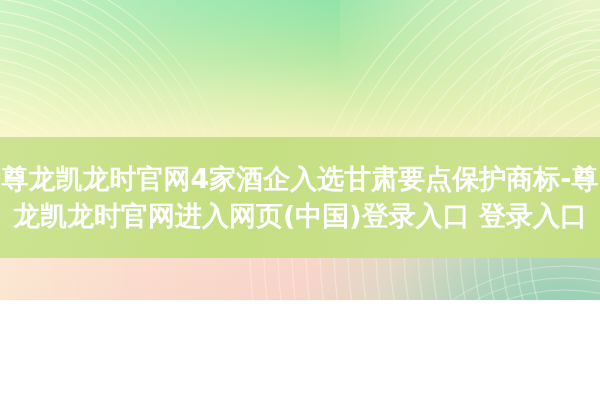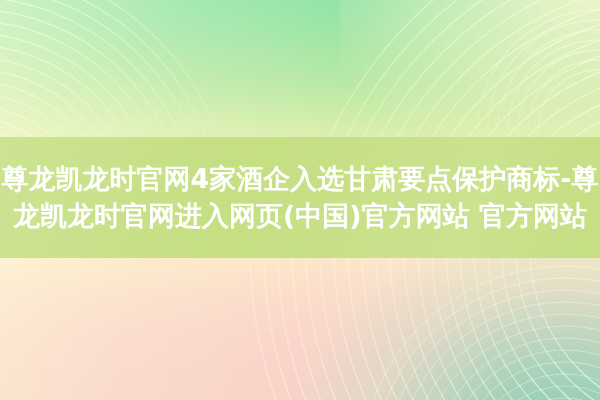--- a/index.html
+++ b/index.html
@@ -8,21 +8,21 @@
     padding: 0;
     background: #ffffff;
   }
   body {
     font-family: "Liberation Sans", "DejaVu Sans", sans-serif;
   }
 
   #banner {
     position: relative;
     width: 600px;
-    height: 400px;
+    height: 300px;
     overflow: hidden;
     background: #eef3c9;
   }
 
   
   .bg-base {
     position: absolute;
     inset: 0;
     background: linear-gradient(
         180deg,
@@ -240,16 +240,16 @@
       <circle cx="565" cy="470" r="156"></circle>
       <circle cx="565" cy="470" r="168"></circle>
       <circle cx="565" cy="470" r="180"></circle>
       <circle cx="565" cy="470" r="192"></circle>
       <circle cx="565" cy="470" r="204"></circle>
     </g>
   </svg>
 
   <div id="text-band">
     <div class="band-line">尊龙凯龙时官网4家酒企入选甘肃要点保护商标-尊</div>
-    <div class="band-line">龙凯龙时官网进入网页(中国)官方网站 官方网站</div>
+    <div class="band-line">龙凯龙时官网进入网页(中国)登录入口 登录入口</div>
   </div>
 
 </div>
 
 </body></html>

